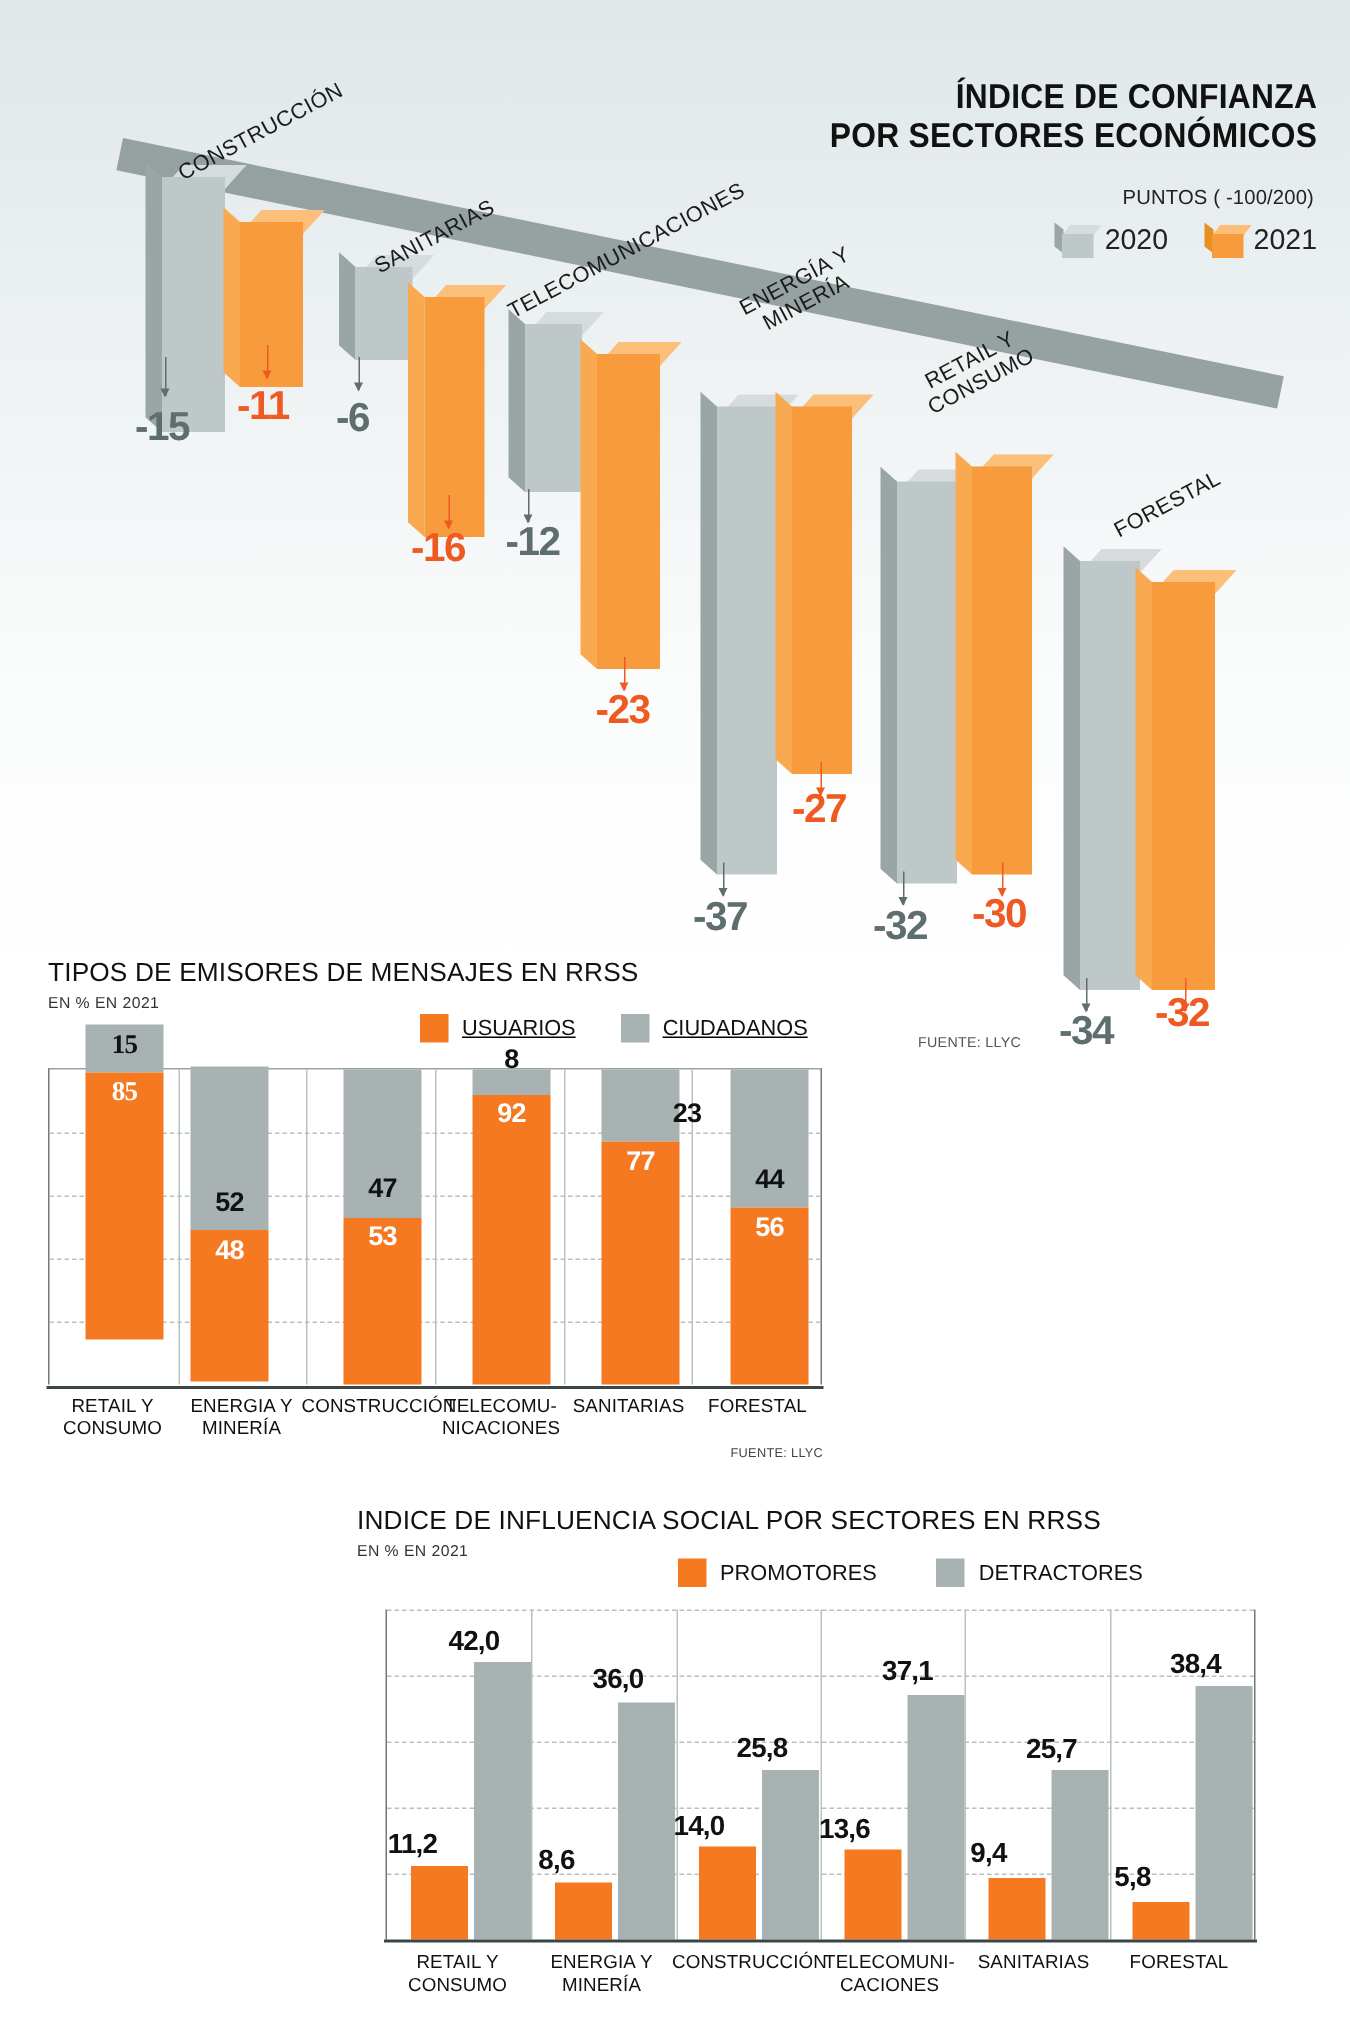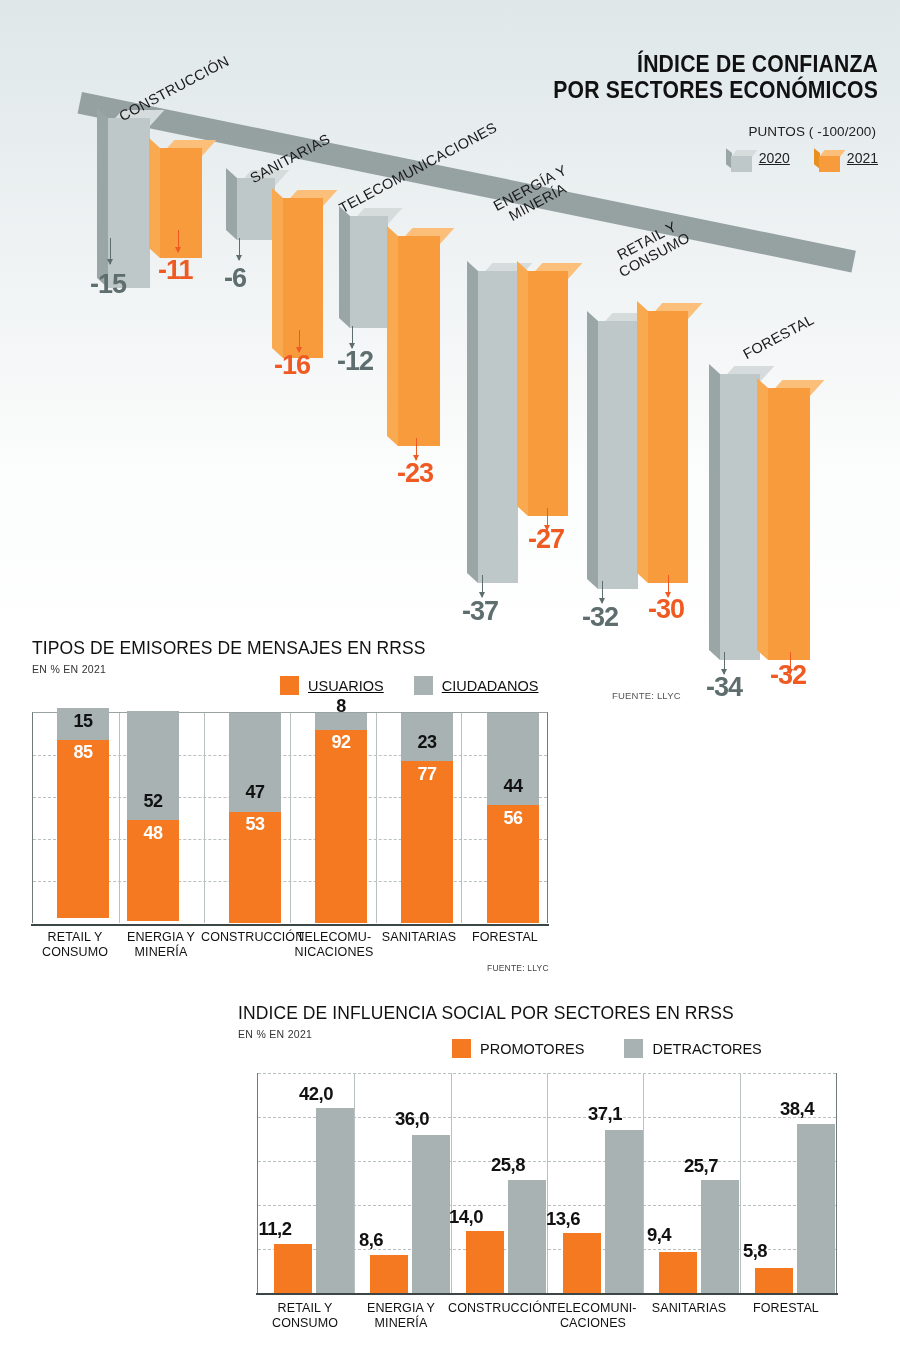--- a/index.html
+++ b/index.html
@@ -14,21 +14,21 @@
   #chart1{left:0;top:0;width:900px;height:720px;}
   #chart1 .title{
     position:absolute;right:22px;top:52px;text-align:right;
     font-weight:bold;font-size:23px;letter-spacing:.2px;color:#111;
     line-height:1.12;font-stretch:condensed;transform:scaleX(.92);transform-origin:right top;
   }
   #chart1 .subtitle{
     position:absolute;right:24px;top:124px;font-size:13.5px;color:#222;letter-spacing:.1px;
   }
   #chart1 .legend{position:absolute;right:22px;top:150px;display:flex;gap:24px;align-items:center;}
-  #chart1 .legend .item{display:flex;align-items:flex-start;gap:7px;font-size:14px;color:#222;text-decoration:underline;}
+  #chart1 .legend .item{display:flex;align-items:flex-start;gap:7px;font-size:19px;color:#222;}
   .cube{width:26px;height:22px;position:relative;}
   .cube .top{position:absolute;left:5px;top:0;width:21px;height:7px;
      transform:skewX(-38deg);transform-origin:left bottom;}
   .cube .side{position:absolute;left:0;top:3px;width:6px;height:16px;
      transform:skewY(38deg);transform-origin:right top;}
   .cube .face{position:absolute;left:5px;top:6px;width:21px;height:16px;}
 
   .band{position:absolute;left:82px;top:92px;width:790px;height:22px;
      background:#8e9a9a;transform:rotate(11.6deg);transform-origin:left top;opacity:.92;}
 
@@ -264,21 +264,21 @@
     <div class="hgrid" style="top:84px"></div>
     <div class="hgrid" style="top:126px"></div>
     <div class="hgrid" style="top:168px"></div>
 
     <div class="vsep" style="left:85.6px"></div>
     <div class="vsep" style="left:171.3px"></div>
     <div class="vsep" style="left:257px"></div>
     <div class="vsep" style="left:342.6px"></div>
     <div class="vsep" style="left:428.3px"></div>
 
-    <div class="sbar" style="left:24px;width:52px;height:215px;">
+    <div class="sbar" style="left:24px;width:52px;height:240px;font-family:Liberation Serif, serif;">
       <span class="seg" style="background:#a8b2b2;top:0;height:31.5px"></span>
       <span class="seg" style="background:#f47920;top:31.5px;height:178.5px"></span>
       <span class="num" style="top:3px;color:#111;">15</span>
       <span class="num" style="top:34px;color:#fff;">85</span>
     </div>
 
     <div class="sbar" style="left:94px;width:52px;height:212px;">
       <span class="seg" style="background:#a8b2b2;top:0;height:109.2px"></span>
       <span class="seg" style="background:#f47920;top:109.2px;height:100.8px"></span>
       <span class="num" style="top:80px;color:#111;">52</span>
@@ -295,21 +295,21 @@
     <div class="sbar" style="left:282px;width:52px;height:210px;">
       <span class="seg" style="background:#a8b2b2;top:0;height:16.8px"></span>
       <span class="seg" style="background:#f47920;top:16.8px;height:193.2px"></span>
       <span class="num" style="top:-17px;color:#111;">8</span>
       <span class="num" style="top:19px;color:#fff;">92</span>
     </div>
 
     <div class="sbar" style="left:368px;width:52px;height:210px;">
       <span class="seg" style="background:#a8b2b2;top:0;height:48.3px"></span>
       <span class="seg" style="background:#f47920;top:48.3px;height:161.7px"></span>
-      <span class="num" style="top:19px;color:#111;">23</span>
+      <span class="num" style="top:19px;color:#111;padding-left:31px;">23</span>
       <span class="num" style="top:51px;color:#fff;">77</span>
     </div>
 
     <div class="sbar" style="left:454px;width:52px;height:210px;">
       <span class="seg" style="background:#a8b2b2;top:0;height:92.4px"></span>
       <span class="seg" style="background:#f47920;top:92.4px;height:117.6px"></span>
       <span class="num" style="top:63px;color:#111;">44</span>
       <span class="num" style="top:95px;color:#fff;">56</span>
     </div>
 

